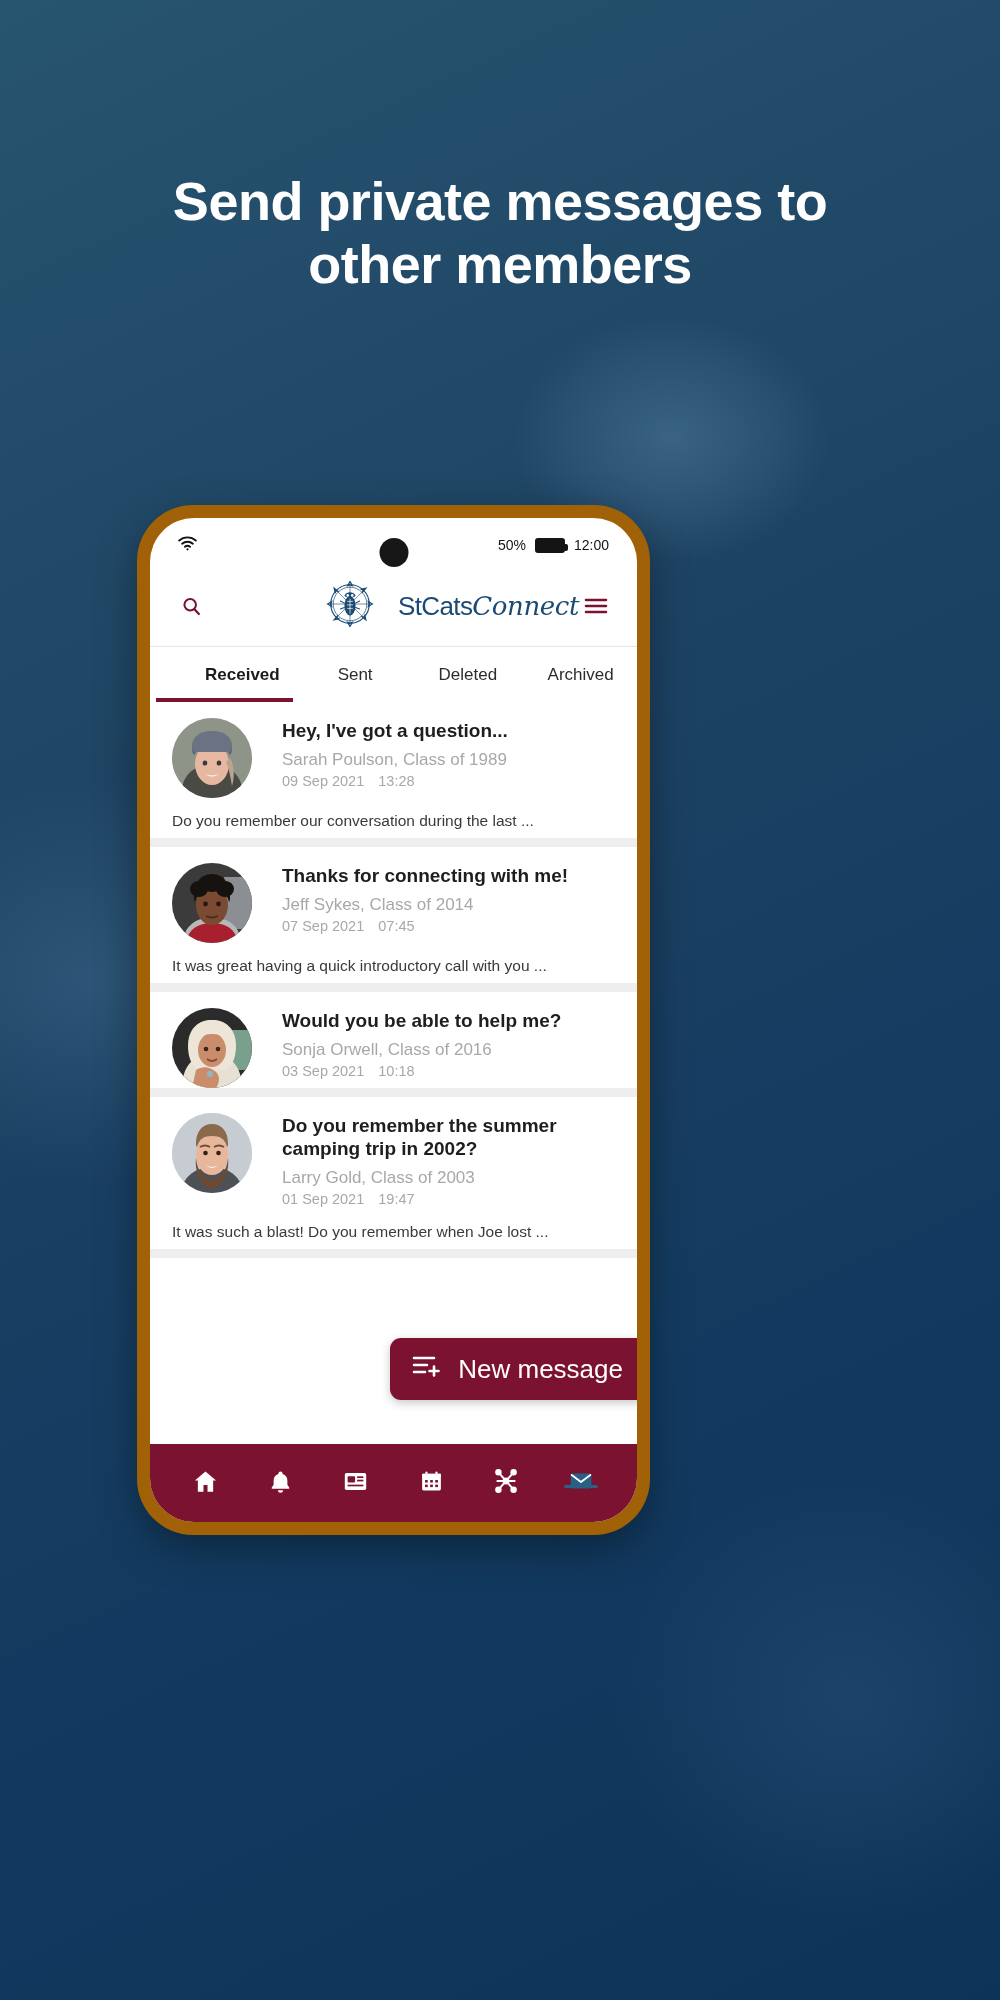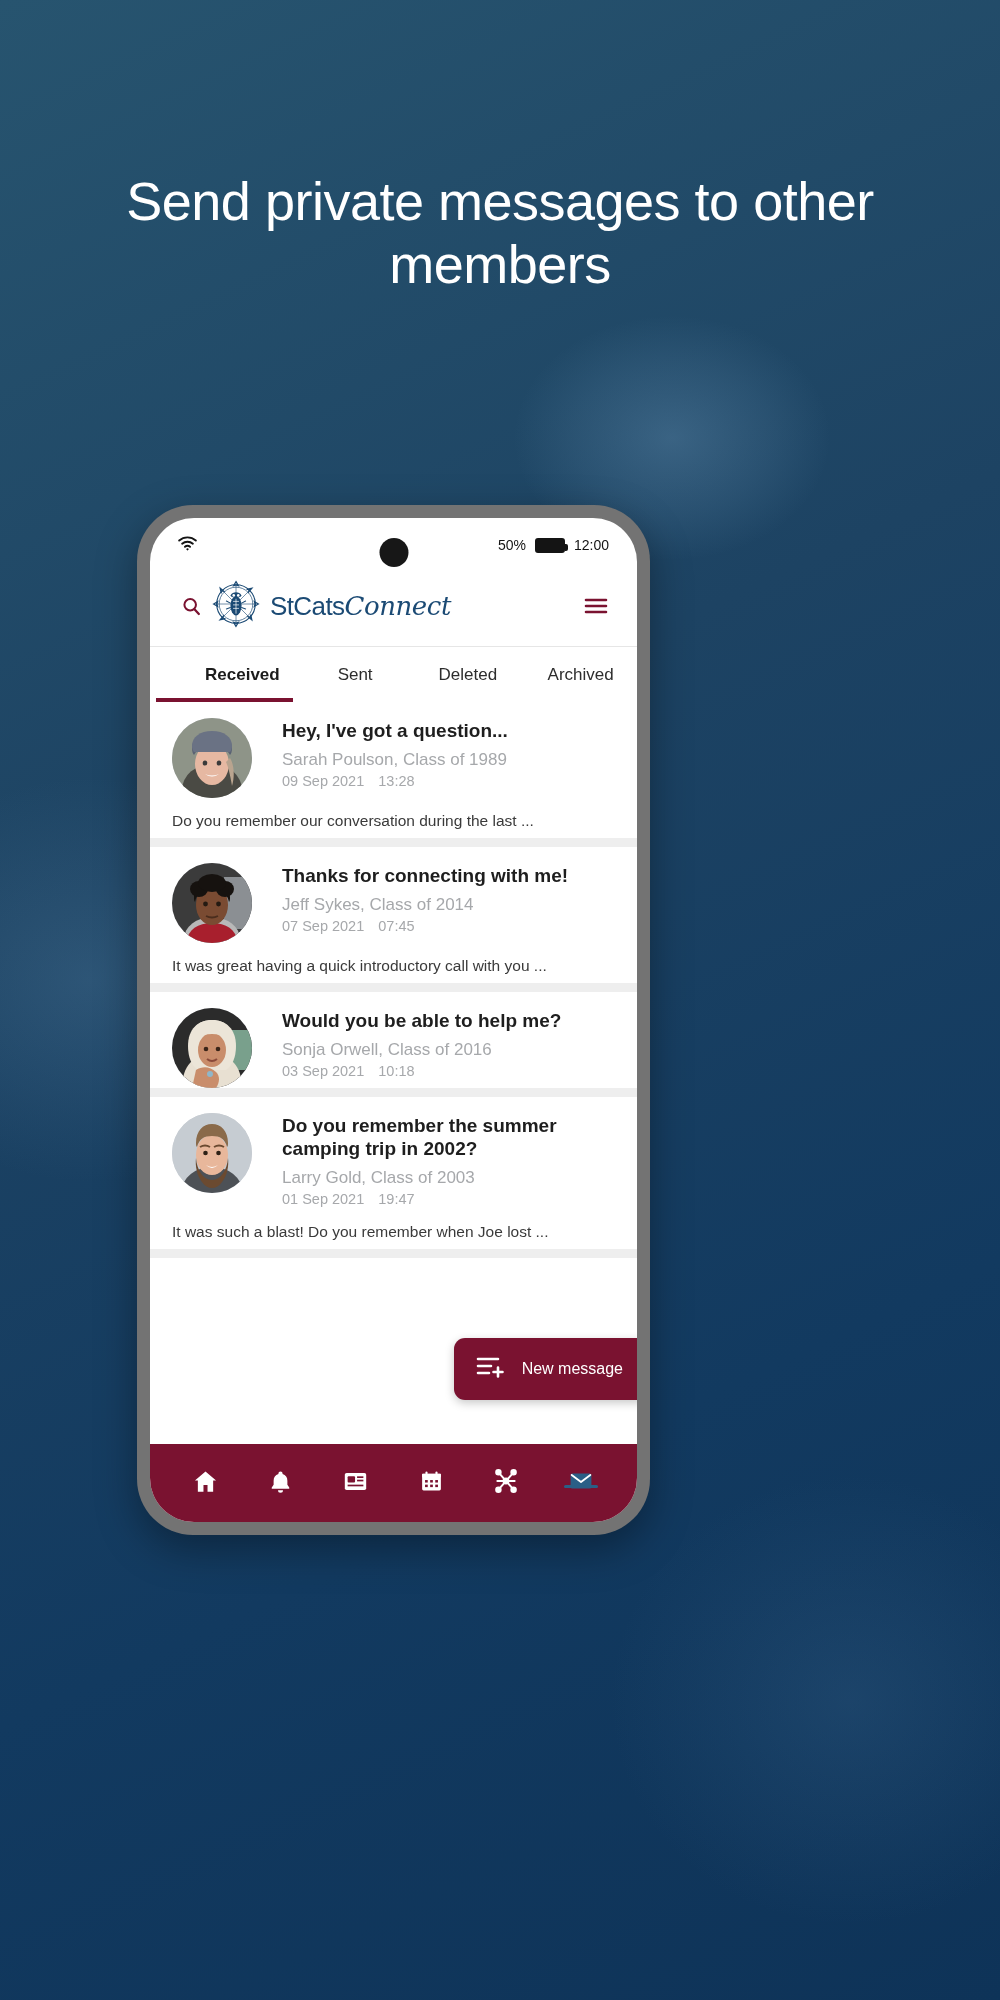--- a/index.html
+++ b/index.html
@@ -22,32 +22,32 @@
       linear-gradient(155deg, #27546f 0%, #1d4363 38%, #123a60 70%, #0e3358 100%);
   }
 
   
   #headline {
     position: absolute;
     top: 170px; left: 0; width: 1000px;
     text-align: center;
     color: #ffffff;
     font-size: 54px;
-    font-weight: normal;
+    font-weight: bold;
     line-height: 1.17;
     letter-spacing: -0.5px;
     padding: 0 110px;
   }
 
   
   #phone {
     position: absolute;
     left: 137px; top: 505px;
     width: 513px; height: 1030px;
-    background: #737373;
+    background: #a16207;
     border-radius: 56px;
     box-shadow: 0 14px 40px rgba(0,0,0,0.35);
   }
   #screen {
     position: absolute;
     left: 13px; top: 13px;
     width: 487px; height: 1004px;
     background: #ffffff;
     border-radius: 44px;
     overflow: hidden;
@@ -86,21 +86,21 @@
   }
 
   
   .appbar {
     height: 80px;
     display: flex; align-items: center;
     padding: 0 24px;
     background: #fff;
   }
   .appbar .logo-wrap {
-    flex: 1; display: flex; align-items: center; justify-content: flex-start; gap: 6px;
+    flex: 1; display: flex; align-items: center; justify-content: flex-end; gap: 20px;
   }
   .logo-crest { flex: 0 0 auto; }
   .logo-text { font-size: 26px; color: #1b4a74; line-height: 1; white-space: nowrap; }
   .logo-text .lt-a { font-family: "Liberation Sans", sans-serif; font-weight: 400; letter-spacing: -0.6px; }
   .logo-text .lt-b { font-family: "DejaVu Serif", serif; font-style: italic; font-weight: 400; letter-spacing: -0.4px; }
   .icon-btn { width: 34px; height: 34px; display: flex; align-items: center; justify-content: center; flex: 0 0 34px; }
 
   
   .tabs {
     display: flex;
@@ -149,21 +149,21 @@
   
   .fab {
     position: absolute;
     right: -12px; bottom: 122px;
     background: #7a1230;
     color: #fff;
     border-radius: 11px;
     height: 62px;
     display: flex; align-items: center; gap: 16px;
     padding: 0 26px 0 22px;
-    font-size: 16px;
+    font-size: 26px;
     box-shadow: 0 3px 10px rgba(0,0,0,0.22);
     z-index: 5;
   }
 
   
   .bottomnav {
     position: absolute;
     left: 0; right: 0; bottom: 0;
     height: 78px;
     background: #7a1230;

